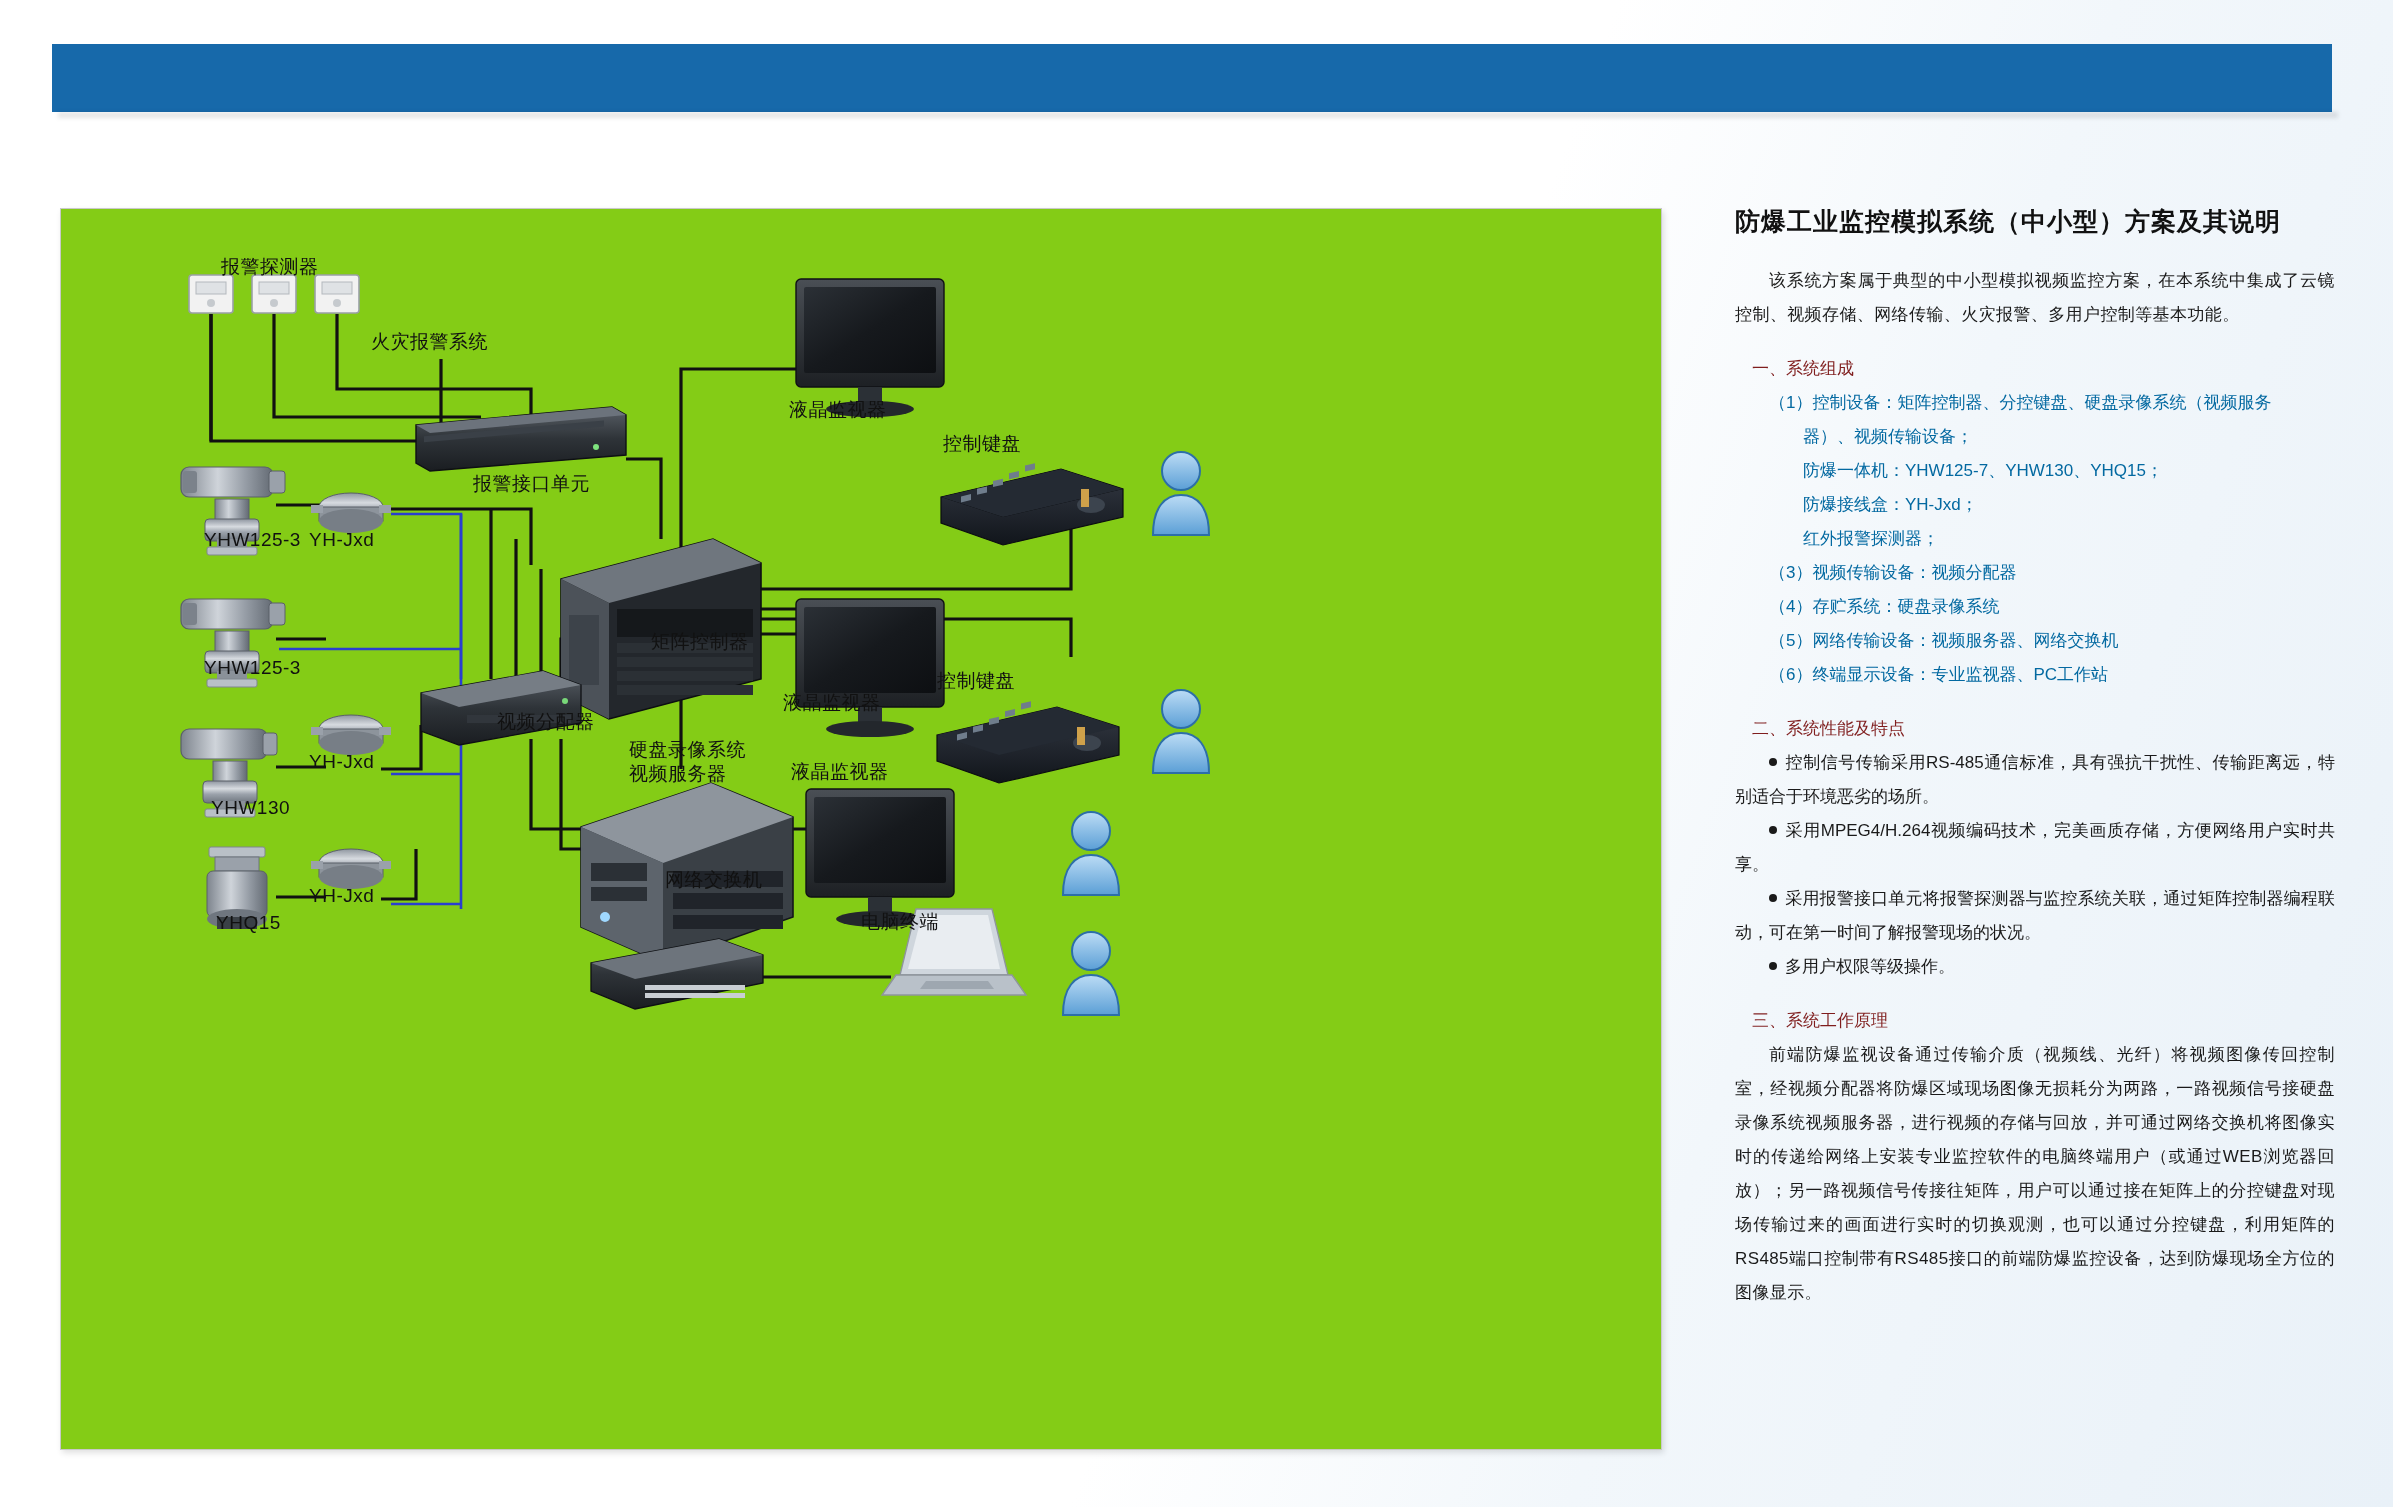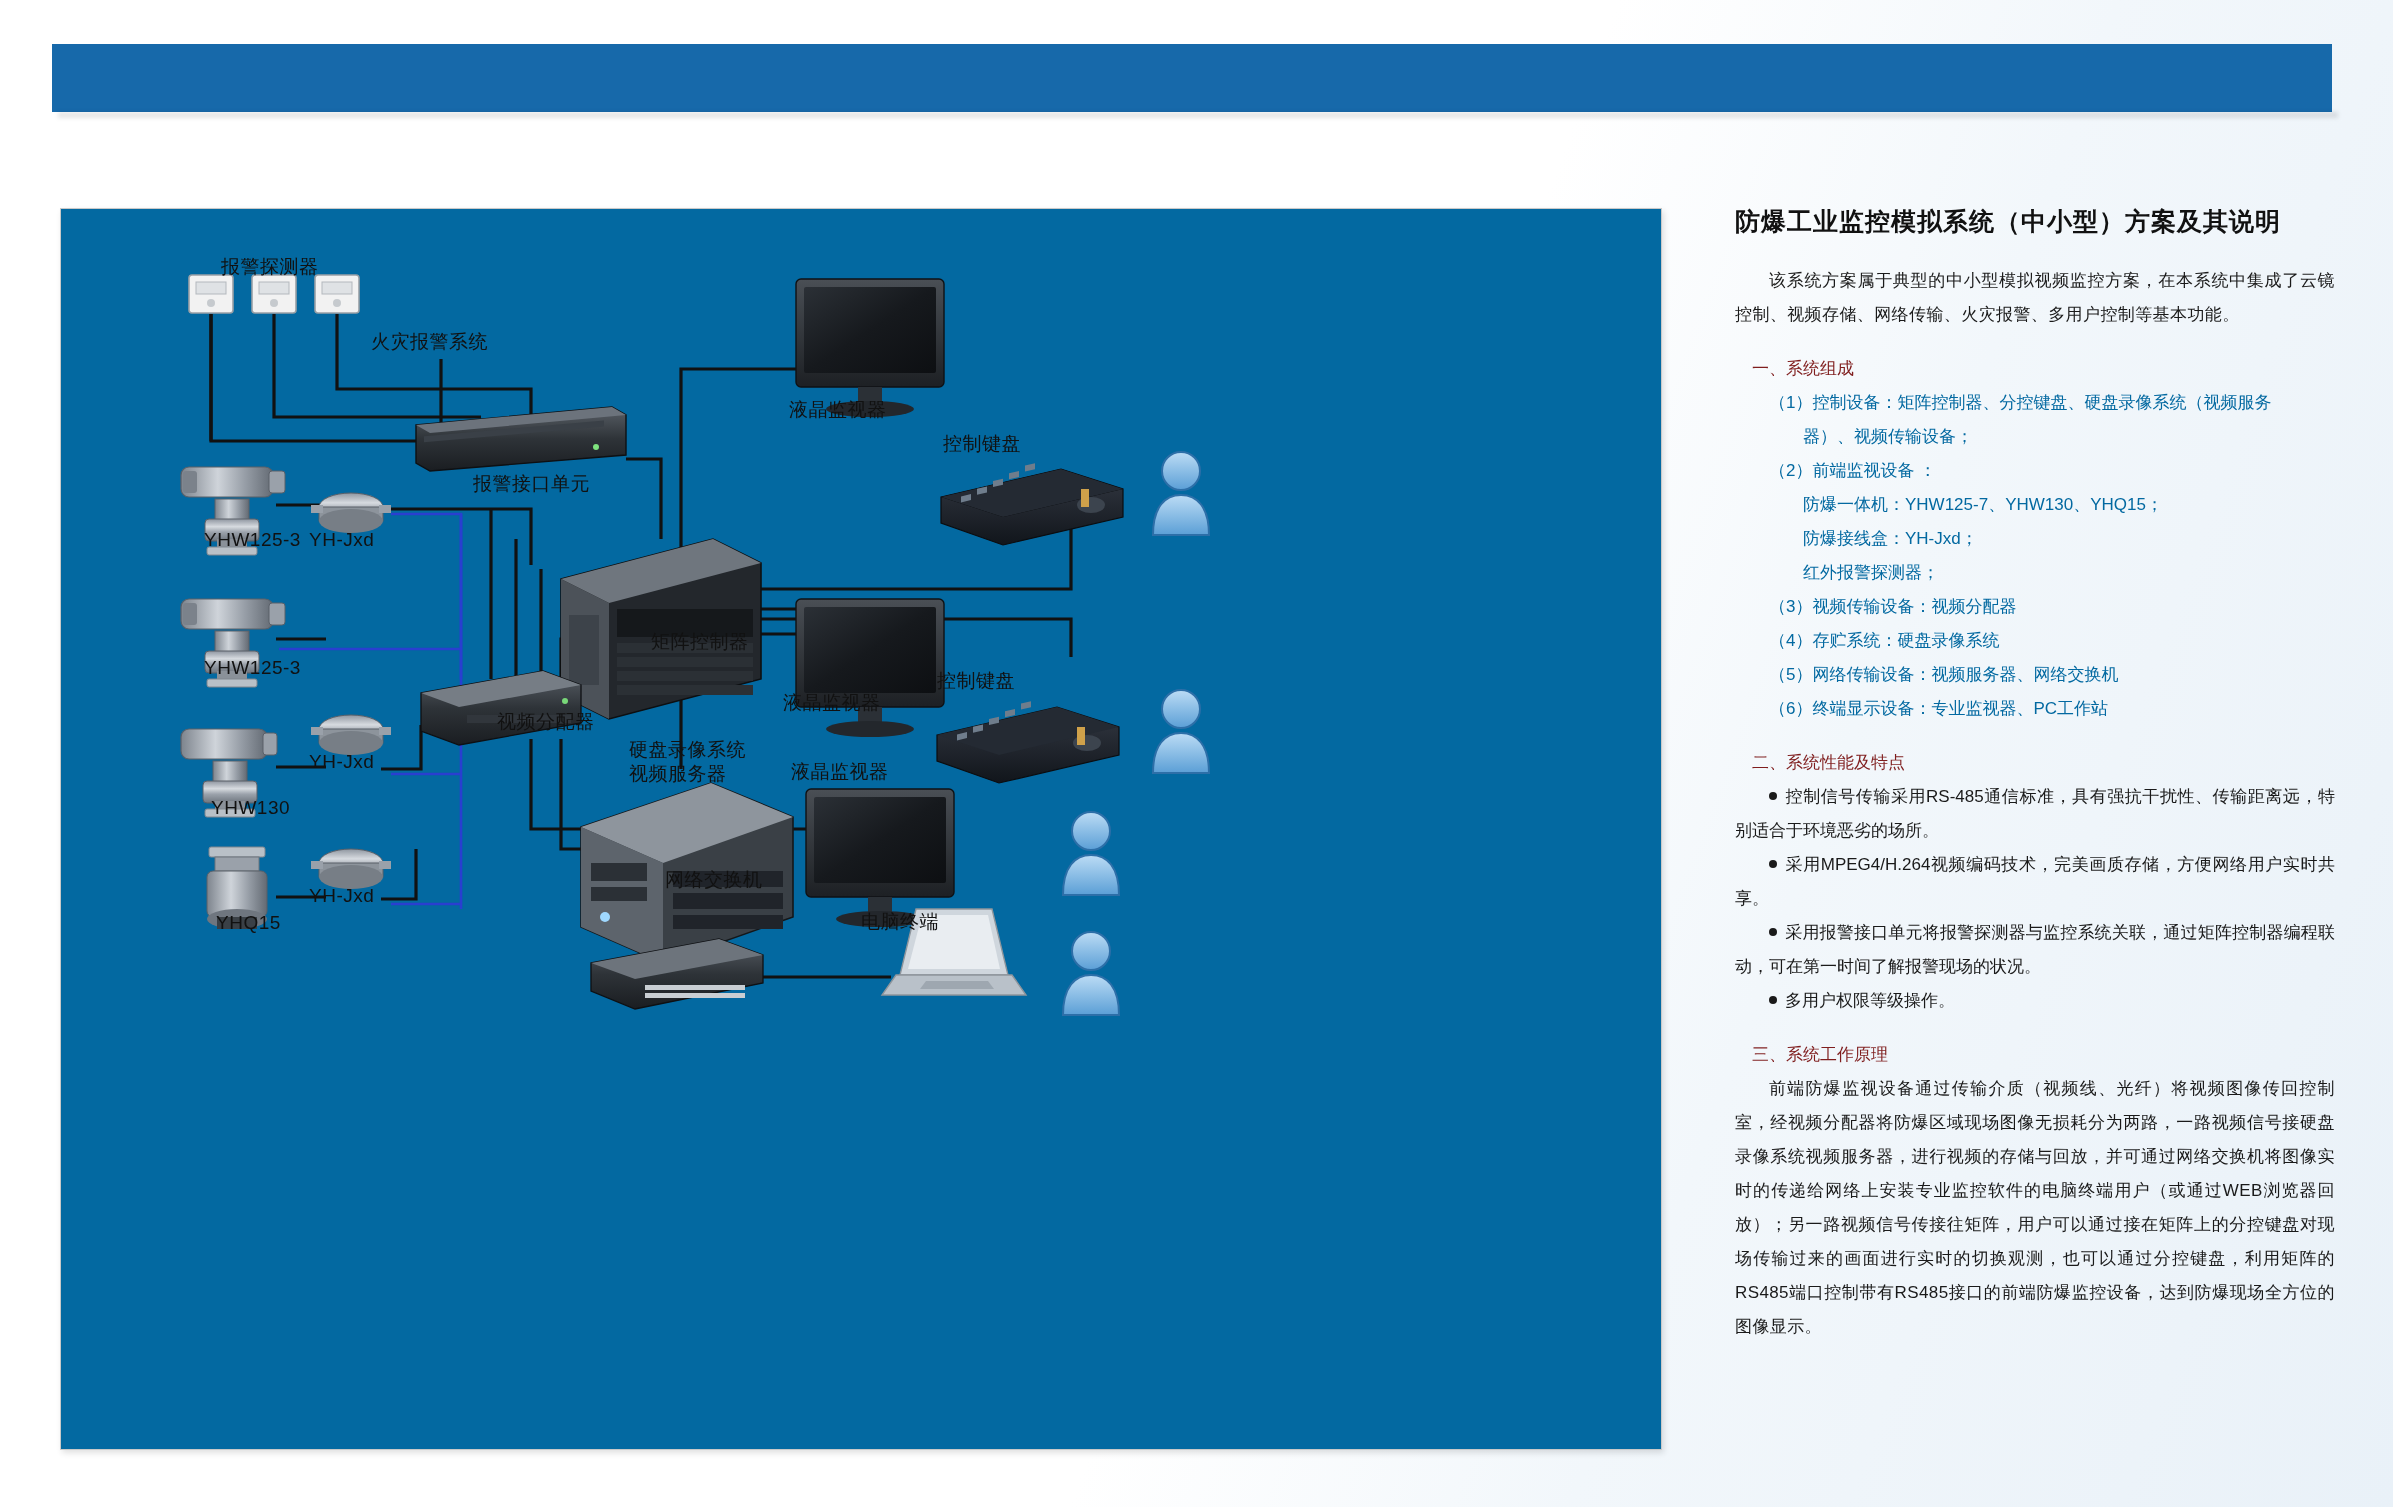--- a/index.html
+++ b/index.html
@@ -38,21 +38,21 @@
     filter: blur(2px);
   }
 
   
   .diagram-panel {
     position: absolute;
     left: 60px;
     top: 208px;
     width: 1600px;
     height: 1240px;
-    background: #0369a1;
+    background: #84cc16;
     border: 1px solid #c9c9c9;
     box-shadow: 2px 3px 6px rgba(0,0,0,0.12);
     overflow: hidden;
     text-decoration: underline;
   }
   .diagram-svg { position: absolute; left: 0; top: 0; }
 
   .dlabel {
     position: absolute;
     font-size: 19px;
@@ -438,21 +438,20 @@
 
 <div class="text-col">
 
   <div class="doc-title">防爆工业监控模拟系统（中小型）方案及其说明</div>
 
   <div class="para indent">该系统方案属于典型的中小型模拟视频监控方案，在本系统中集成了云镜控制、视频存储、网络传输、火灾报警、多用户控制等基本功能。</div>
 
   <div class="section-head">一、系统组成</div>
   <div class="item">（1）控制设备：矩阵控制器、分控键盘、硬盘录像系统（视频服务</div>
   <div class="item sub">器）、视频传输设备；</div>
-  <div class="item">（2）前端监视设备 ：</div>
   <div class="item sub">防爆一体机：YHW125-7、YHW130、YHQ15；</div>
   <div class="item sub">防爆接线盒：YH-Jxd；</div>
   <div class="item sub">红外报警探测器；</div>
   <div class="item">（3）视频传输设备：视频分配器</div>
   <div class="item">（4）存贮系统：硬盘录像系统</div>
   <div class="item">（5）网络传输设备：视频服务器、网络交换机</div>
   <div class="item">（6）终端显示设备：专业监视器、PC工作站</div>
 
   <div class="section-head">二、系统性能及特点</div>
   <div class="bullet-item">

